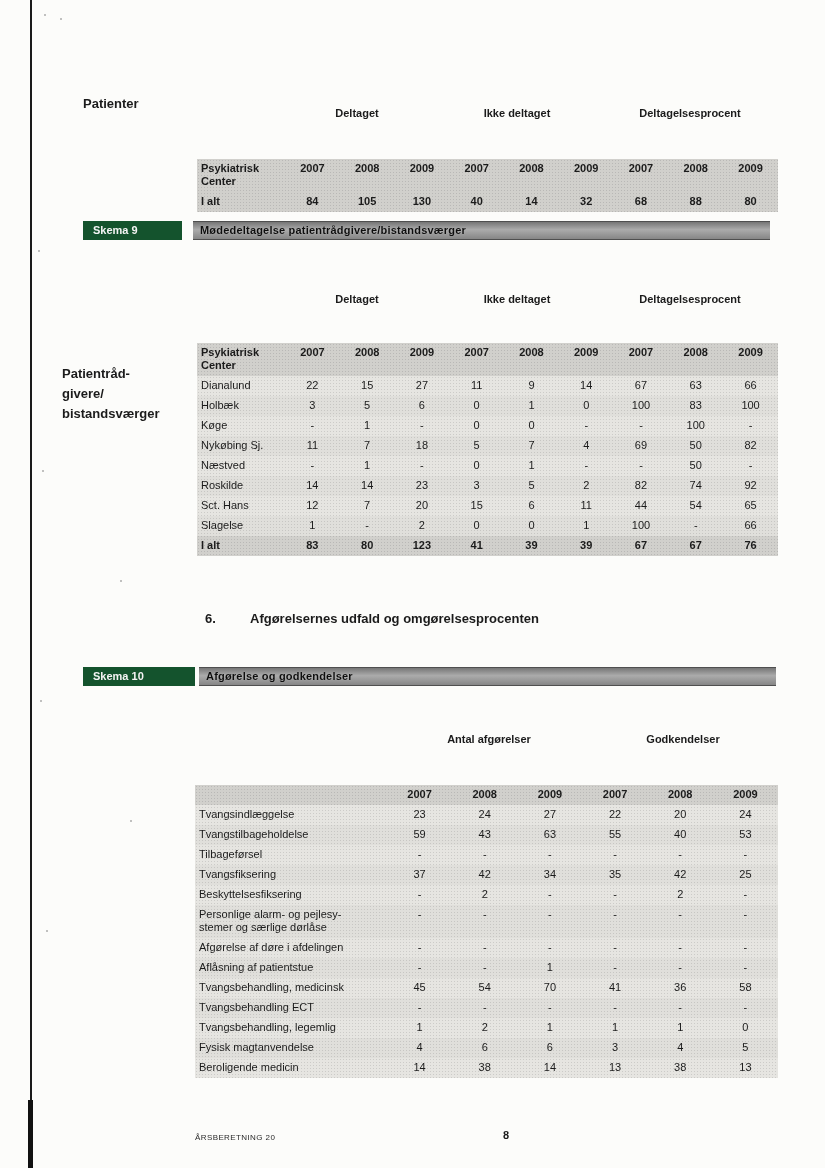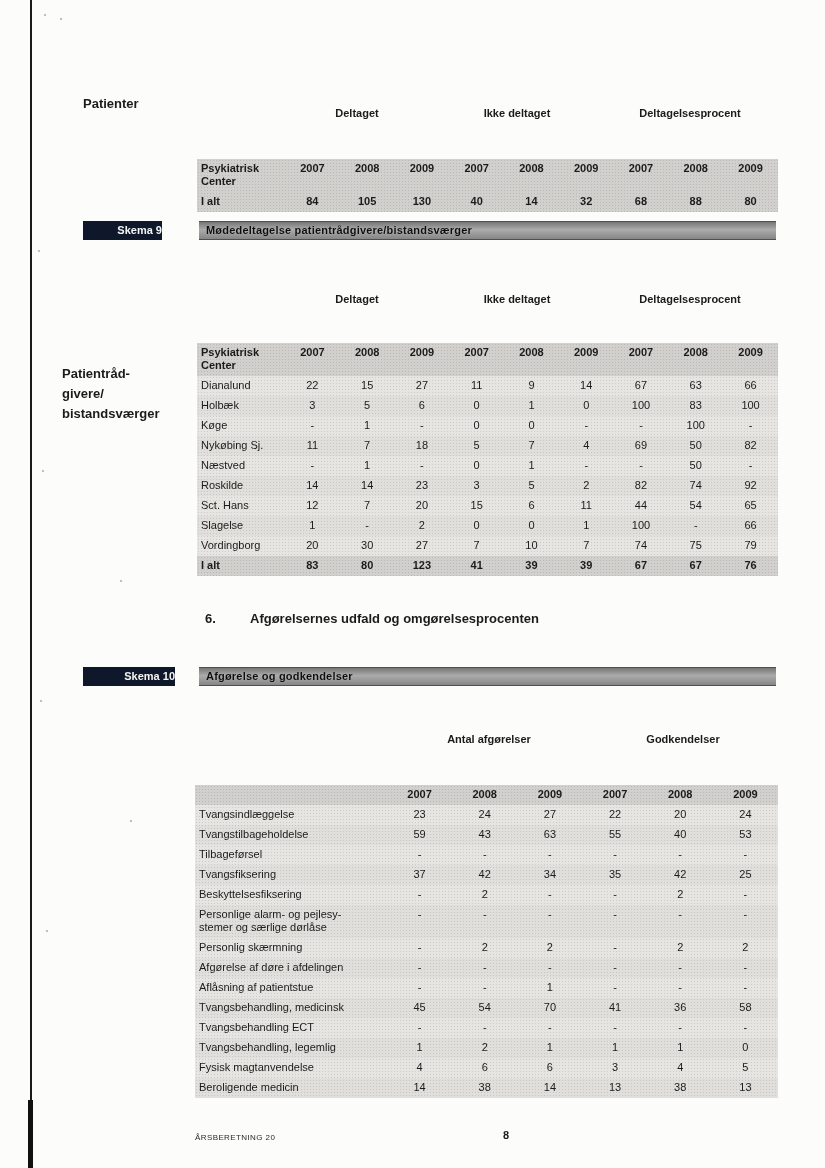--- a/index.html
+++ b/index.html
@@ -10,22 +10,22 @@
   }
   .scan-line{position:absolute;left:30px;top:0;width:2px;height:1168px;background:#1a1a1a;}
   .scan-line-bottom{position:absolute;left:28px;top:1100px;width:5px;height:68px;background:#111;}
   .speck{position:absolute;width:2px;height:2px;background:#8a8a8a;border-radius:50%;opacity:.7;}
 
   .margin-label{position:absolute;font-weight:bold;font-size:13px;white-space:pre-line;line-height:20px;}
 
   .group-header{position:absolute;transform:translateX(-50%);font-weight:bold;font-size:11px;white-space:nowrap;margin-top:11px;}
 
   .badge{
-    position:absolute;background:#0f172a;color:#f4f4f4;
-    font-size:11px;font-weight:bold;text-align:right;padding:3px 0;height:13px;line-height:13px;
+    position:absolute;background:#14532d;color:#f4f4f4;
+    font-size:11px;font-weight:bold;text-align:left;padding:3px 10px;height:13px;line-height:13px;
   }
   .titlebar{
     position:absolute;height:13px;line-height:13px;
     background:linear-gradient(#767676,#ababab 45%,#868686);
     border-top:1px solid #4f4f4f;border-bottom:1px solid #4f4f4f;
     padding:2px 0 2px 7px;font-size:11px;font-weight:bold;color:#0e0e0e;letter-spacing:.2px;
     text-shadow:0 0 1px rgba(255,255,255,.4);
   }
 
   .section-heading{position:absolute;font-weight:bold;font-size:13px;}
@@ -112,21 +112,21 @@
             <td class="value-cell">32</td>
             <td class="value-cell">68</td>
             <td class="value-cell">88</td>
             <td class="value-cell">80</td>
           </tr>
         </tbody>
     </table>
   </div>
 
   <div class="badge" style="left:83px;top:221px;width:79px;">Skema 9</div>
-  <div class="titlebar" style="left:199px;top:221px;width:570px;">Mødedeltagelse patientrådgivere/bistandsværger</div>
+  <div class="titlebar" style="left:193px;top:221px;width:570px;">Mødedeltagelse patientrådgivere/bistandsværger</div>
 
   <div class="group-header" style="left:357px;top:282px;">Deltaget</div>
   <div class="group-header" style="left:517px;top:282px;">Ikke deltaget</div>
   <div class="group-header" style="left:690px;top:282px;">Deltagelsesprocent</div>
 
   <div class="tablewrap" style="left:197px;top:304px;width:581px;">
     <table>
       <colgroup>
         <col style="width:88px;">
         <col>
@@ -242,32 +242,20 @@
             <td class="label-cell">Slagelse</td>
             <td class="value-cell">1</td>
             <td class="value-cell">-</td>
             <td class="value-cell">2</td>
             <td class="value-cell">0</td>
             <td class="value-cell">0</td>
             <td class="value-cell">1</td>
             <td class="value-cell">100</td>
             <td class="value-cell">-</td>
             <td class="value-cell">66</td>
-          </tr>
-          <tr>
-            <td class="label-cell">Vordingborg</td>
-            <td class="value-cell">20</td>
-            <td class="value-cell">30</td>
-            <td class="value-cell">27</td>
-            <td class="value-cell">7</td>
-            <td class="value-cell">10</td>
-            <td class="value-cell">7</td>
-            <td class="value-cell">74</td>
-            <td class="value-cell">75</td>
-            <td class="value-cell">79</td>
           </tr>
           <tr class="bold-row">
             <td class="label-cell">I alt</td>
             <td class="value-cell">83</td>
             <td class="value-cell">80</td>
             <td class="value-cell">123</td>
             <td class="value-cell">41</td>
             <td class="value-cell">39</td>
             <td class="value-cell">39</td>
             <td class="value-cell">67</td>
@@ -359,29 +347,20 @@
             <td class="label-cell">Personlige alarm- og pejlesy-
 stemer og særlige dørlåse</td>
             <td class="value-cell">-</td>
             <td class="value-cell">-</td>
             <td class="value-cell">-</td>
             <td class="value-cell">-</td>
             <td class="value-cell">-</td>
             <td class="value-cell">-</td>
           </tr>
           <tr>
-            <td class="label-cell">Personlig skærmning</td>
-            <td class="value-cell">-</td>
-            <td class="value-cell">2</td>
-            <td class="value-cell">2</td>
-            <td class="value-cell">-</td>
-            <td class="value-cell">2</td>
-            <td class="value-cell">2</td>
-          </tr>
-          <tr>
             <td class="label-cell">Afgørelse af døre i afdelingen</td>
             <td class="value-cell">-</td>
             <td class="value-cell">-</td>
             <td class="value-cell">-</td>
             <td class="value-cell">-</td>
             <td class="value-cell">-</td>
             <td class="value-cell">-</td>
           </tr>
           <tr>
             <td class="label-cell">Aflåsning af patientstue</td>

